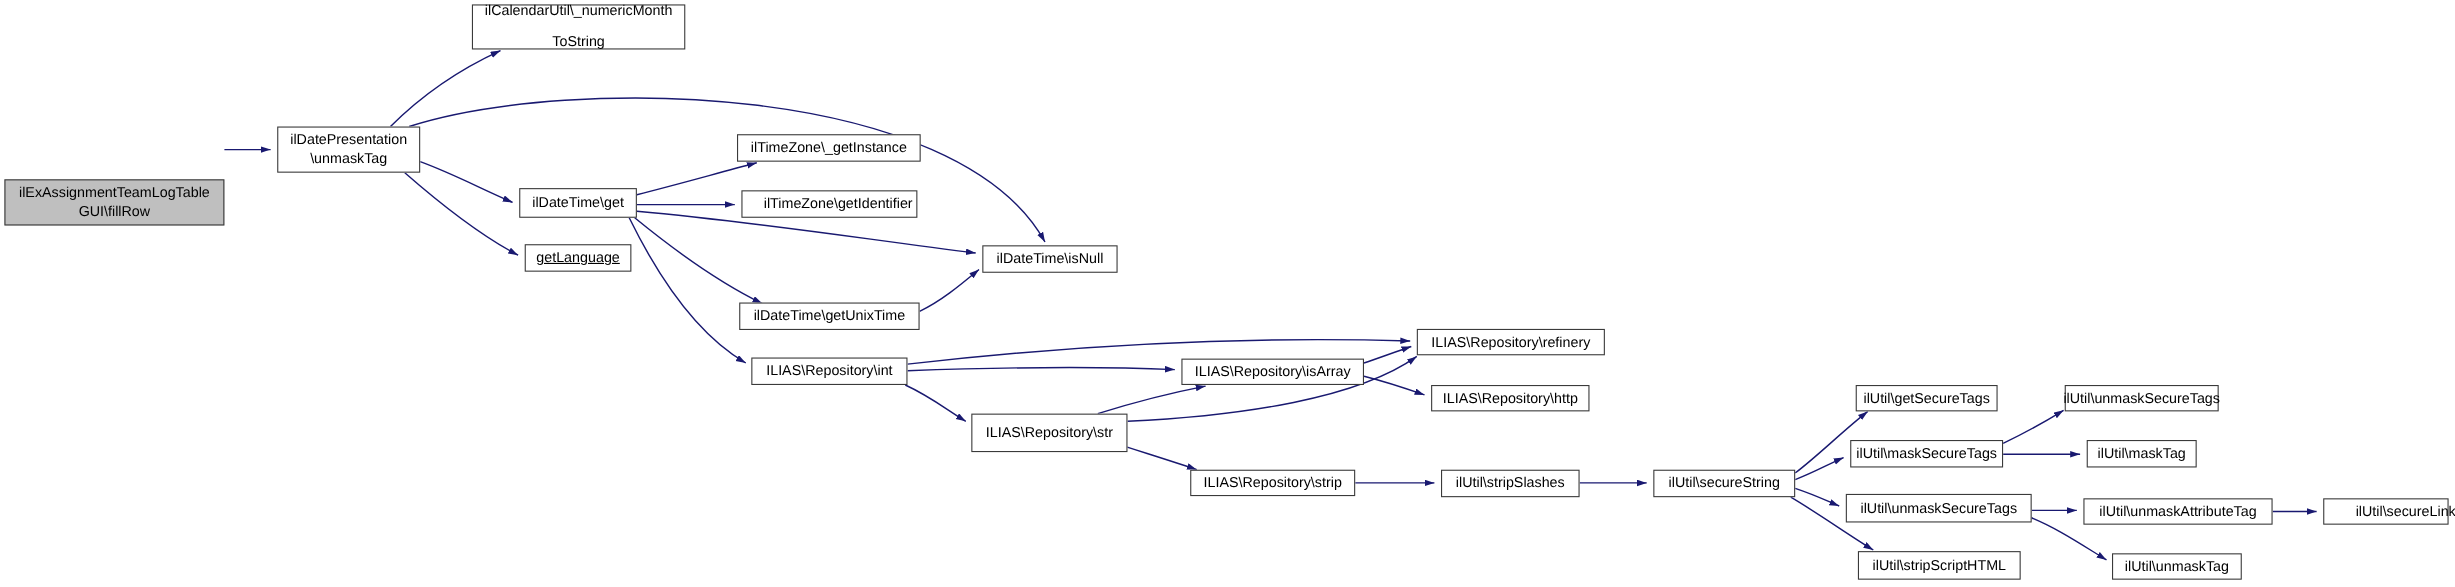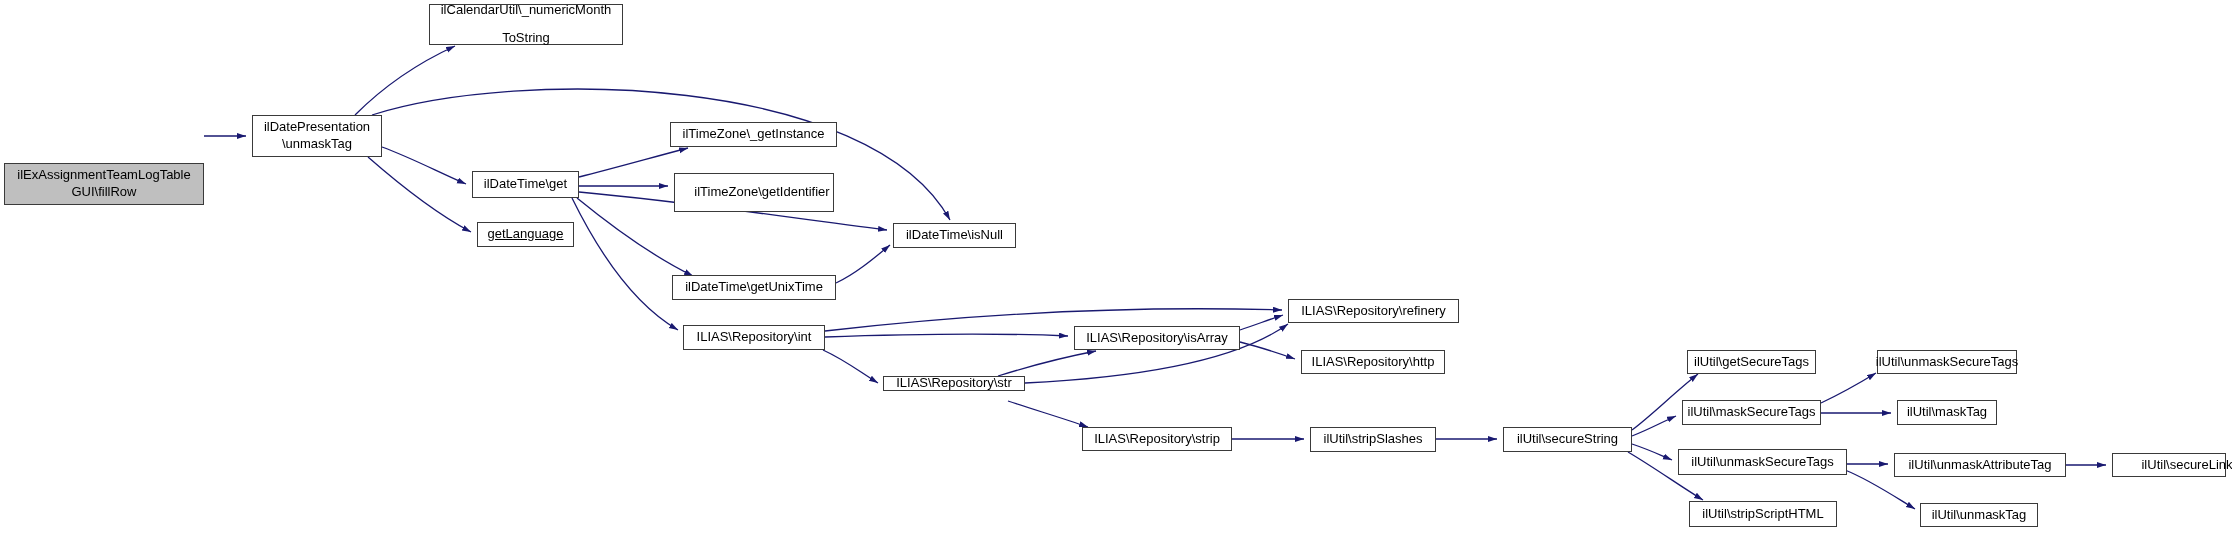--- a/index.html
+++ b/index.html
@@ -94,33 +94,33 @@
     </div>
     <div class="node" style="left: 472px; top: 171px; width: 107px; height: 27px;">
       <span class="line">ilDateTime\get</span>
     </div>
     <div class="node" style="left: 477px; top: 222px; width: 97px; height: 25px; text-decoration: underline;">
       <span class="line">getLanguage</span>
     </div>
     <div class="node" style="left: 670px; top: 122px; width: 167px; height: 25px;">
       <span class="line">ilTimeZone\_getInstance</span>
     </div>
-    <div class="node" style="left: 674px; top: 173px; width: 160px; height: 39px; padding-left: 16px;">
+    <div class="node" style="left: 674px; top: 173px; width: 160px; height: 25px; padding-left: 16px;">
       <span class="line">ilTimeZone\getIdentifier</span>
     </div>
     <div class="node" style="left: 893px; top: 223px; width: 123px; height: 25px;">
       <span class="line">ilDateTime\isNull</span>
     </div>
     <div class="node" style="left: 672px; top: 275px; width: 164px; height: 25px;">
       <span class="line">ilDateTime\getUnixTime</span>
     </div>
     <div class="node" style="left: 683px; top: 325px; width: 142px; height: 25px;">
       <span class="line">ILIAS\Repository\int</span>
     </div>
-    <div class="node" style="left: 883px; top: 376px; width: 142px; height: 15px; align-items: center;">
+    <div class="node" style="left: 883px; top: 376px; width: 142px; height: 35px; align-items: center;">
       <span class="line">ILIAS\Repository\str</span>
     </div>
     <div class="node" style="left: 1074px; top: 326px; width: 166px; height: 24px;">
       <span class="line">ILIAS\Repository\isArray</span>
     </div>
     <div class="node" style="left: 1288px; top: 299px; width: 171px; height: 24px;">
       <span class="line">ILIAS\Repository\refinery</span>
     </div>
     <div class="node" style="left: 1301px; top: 350px; width: 144px; height: 24px; align-items: center;">
       <span class="line">ILIAS\Repository\http</span>

